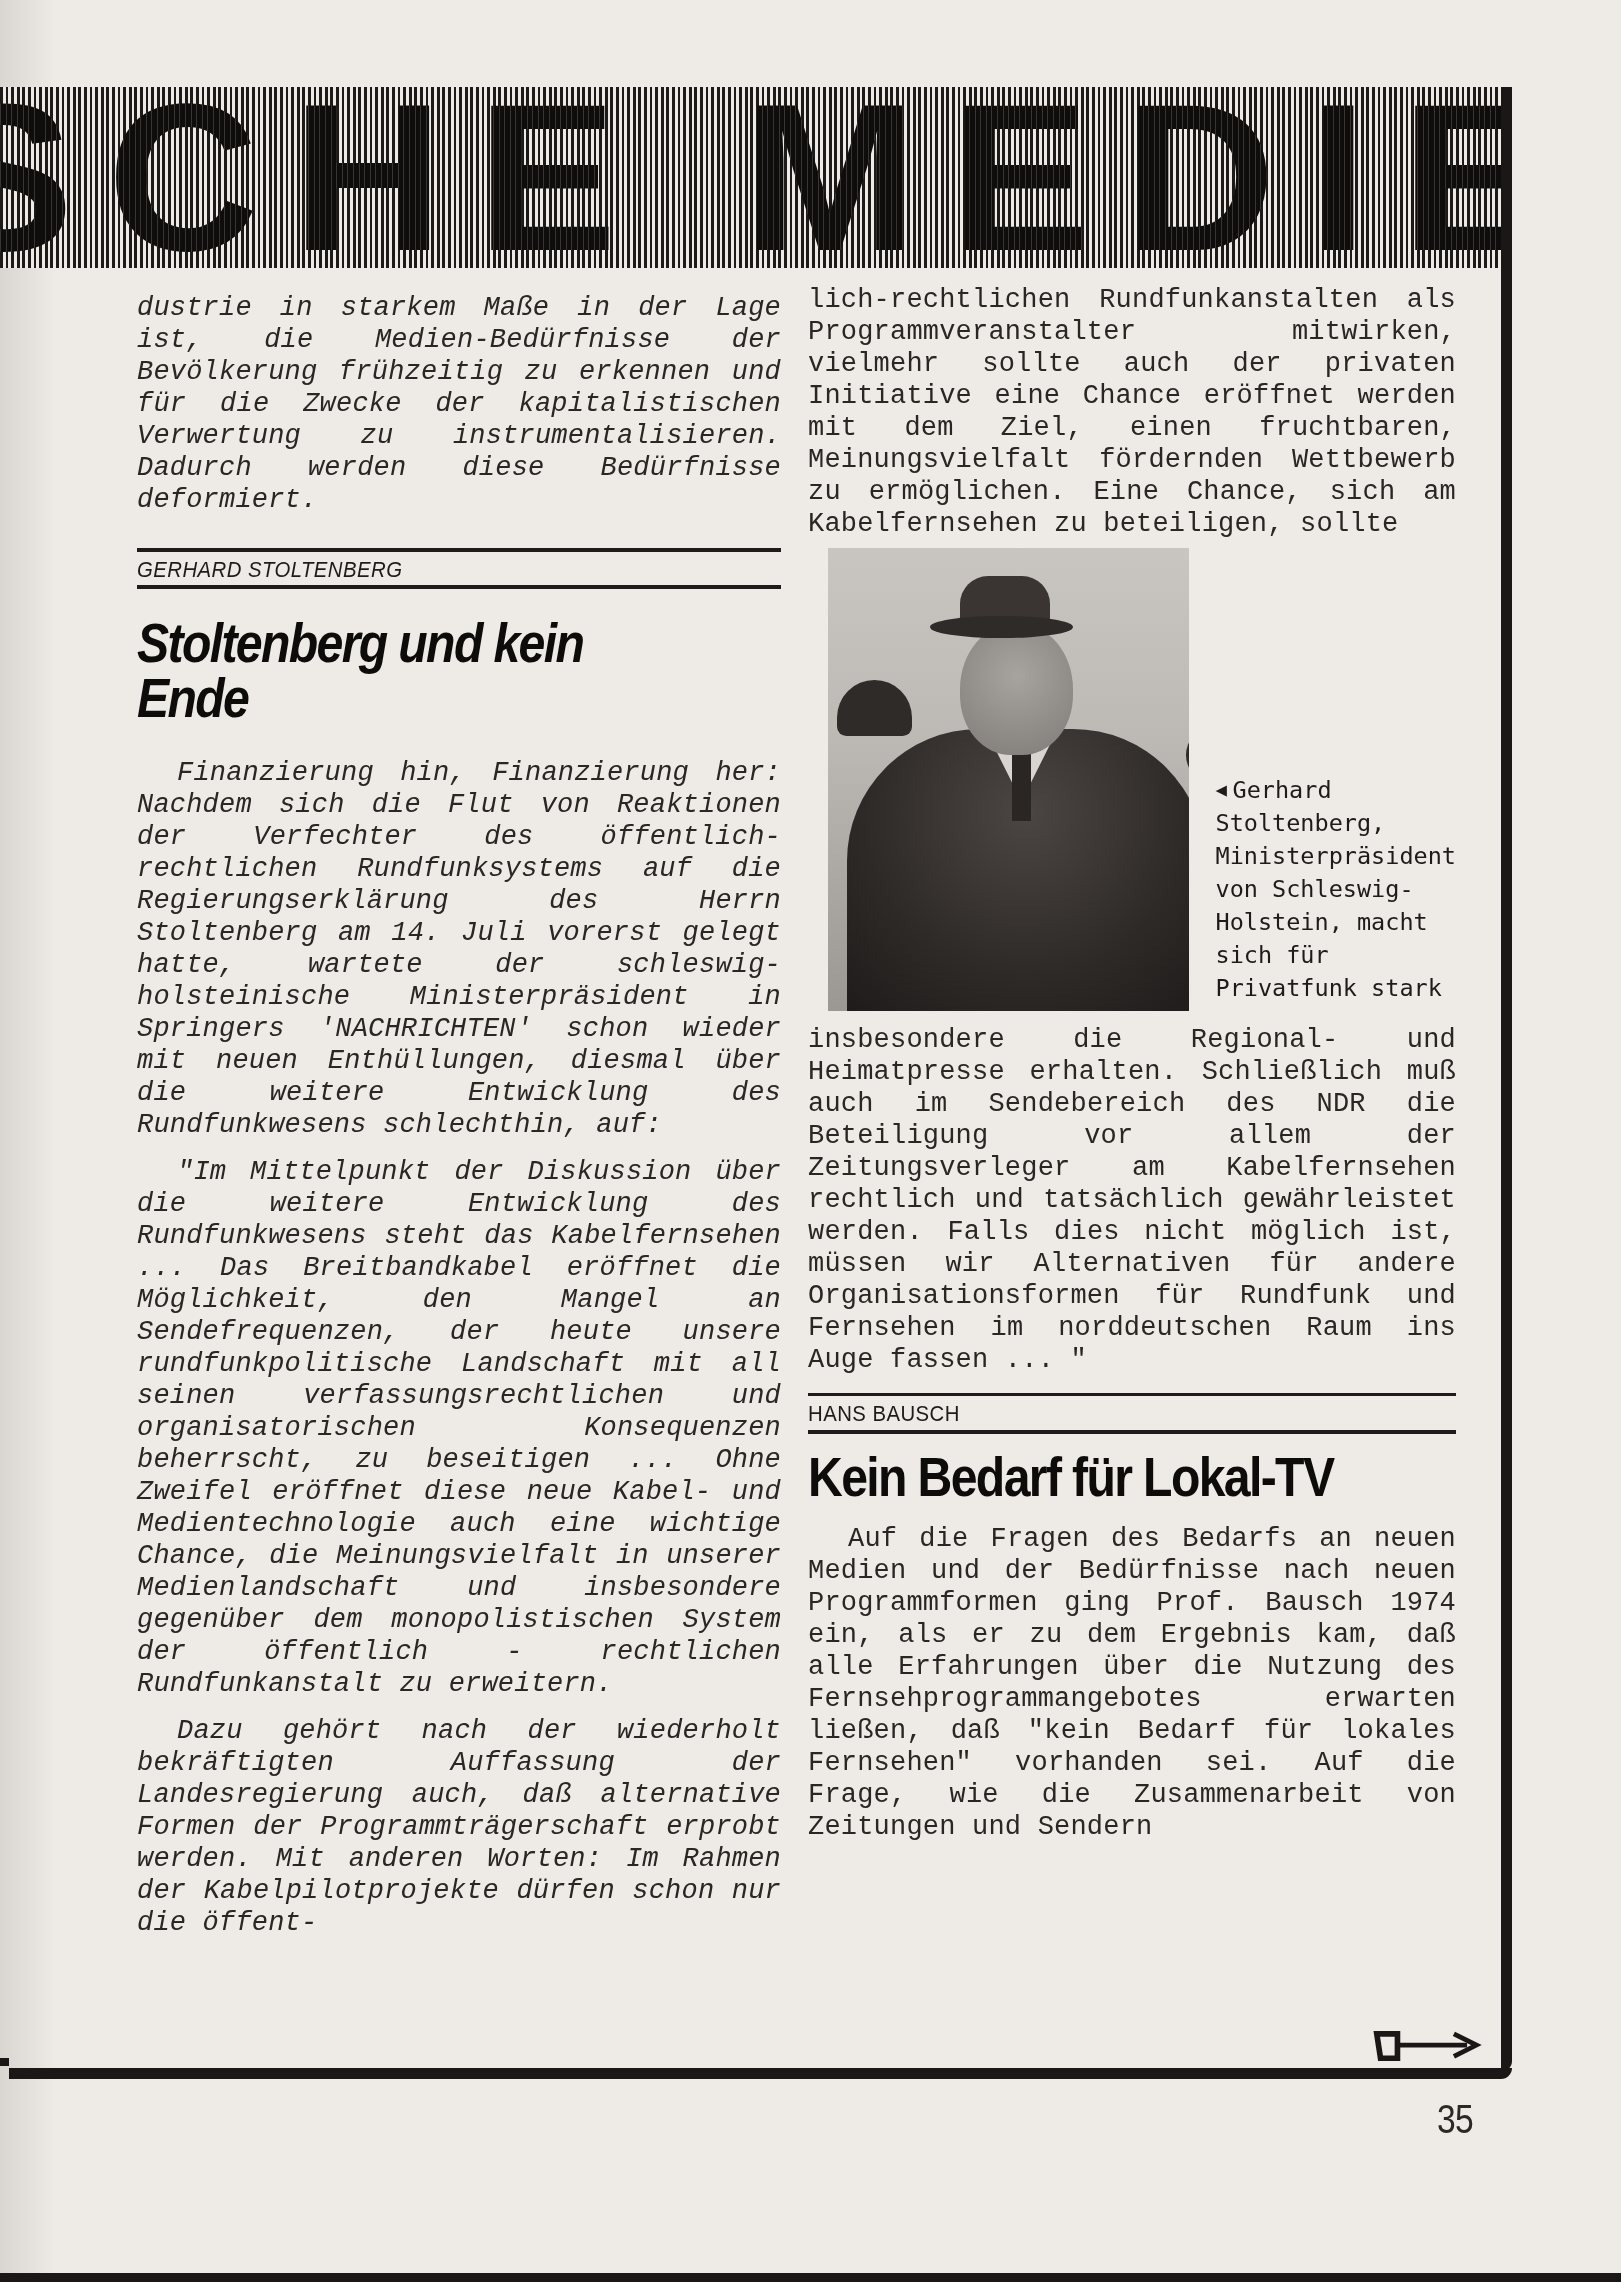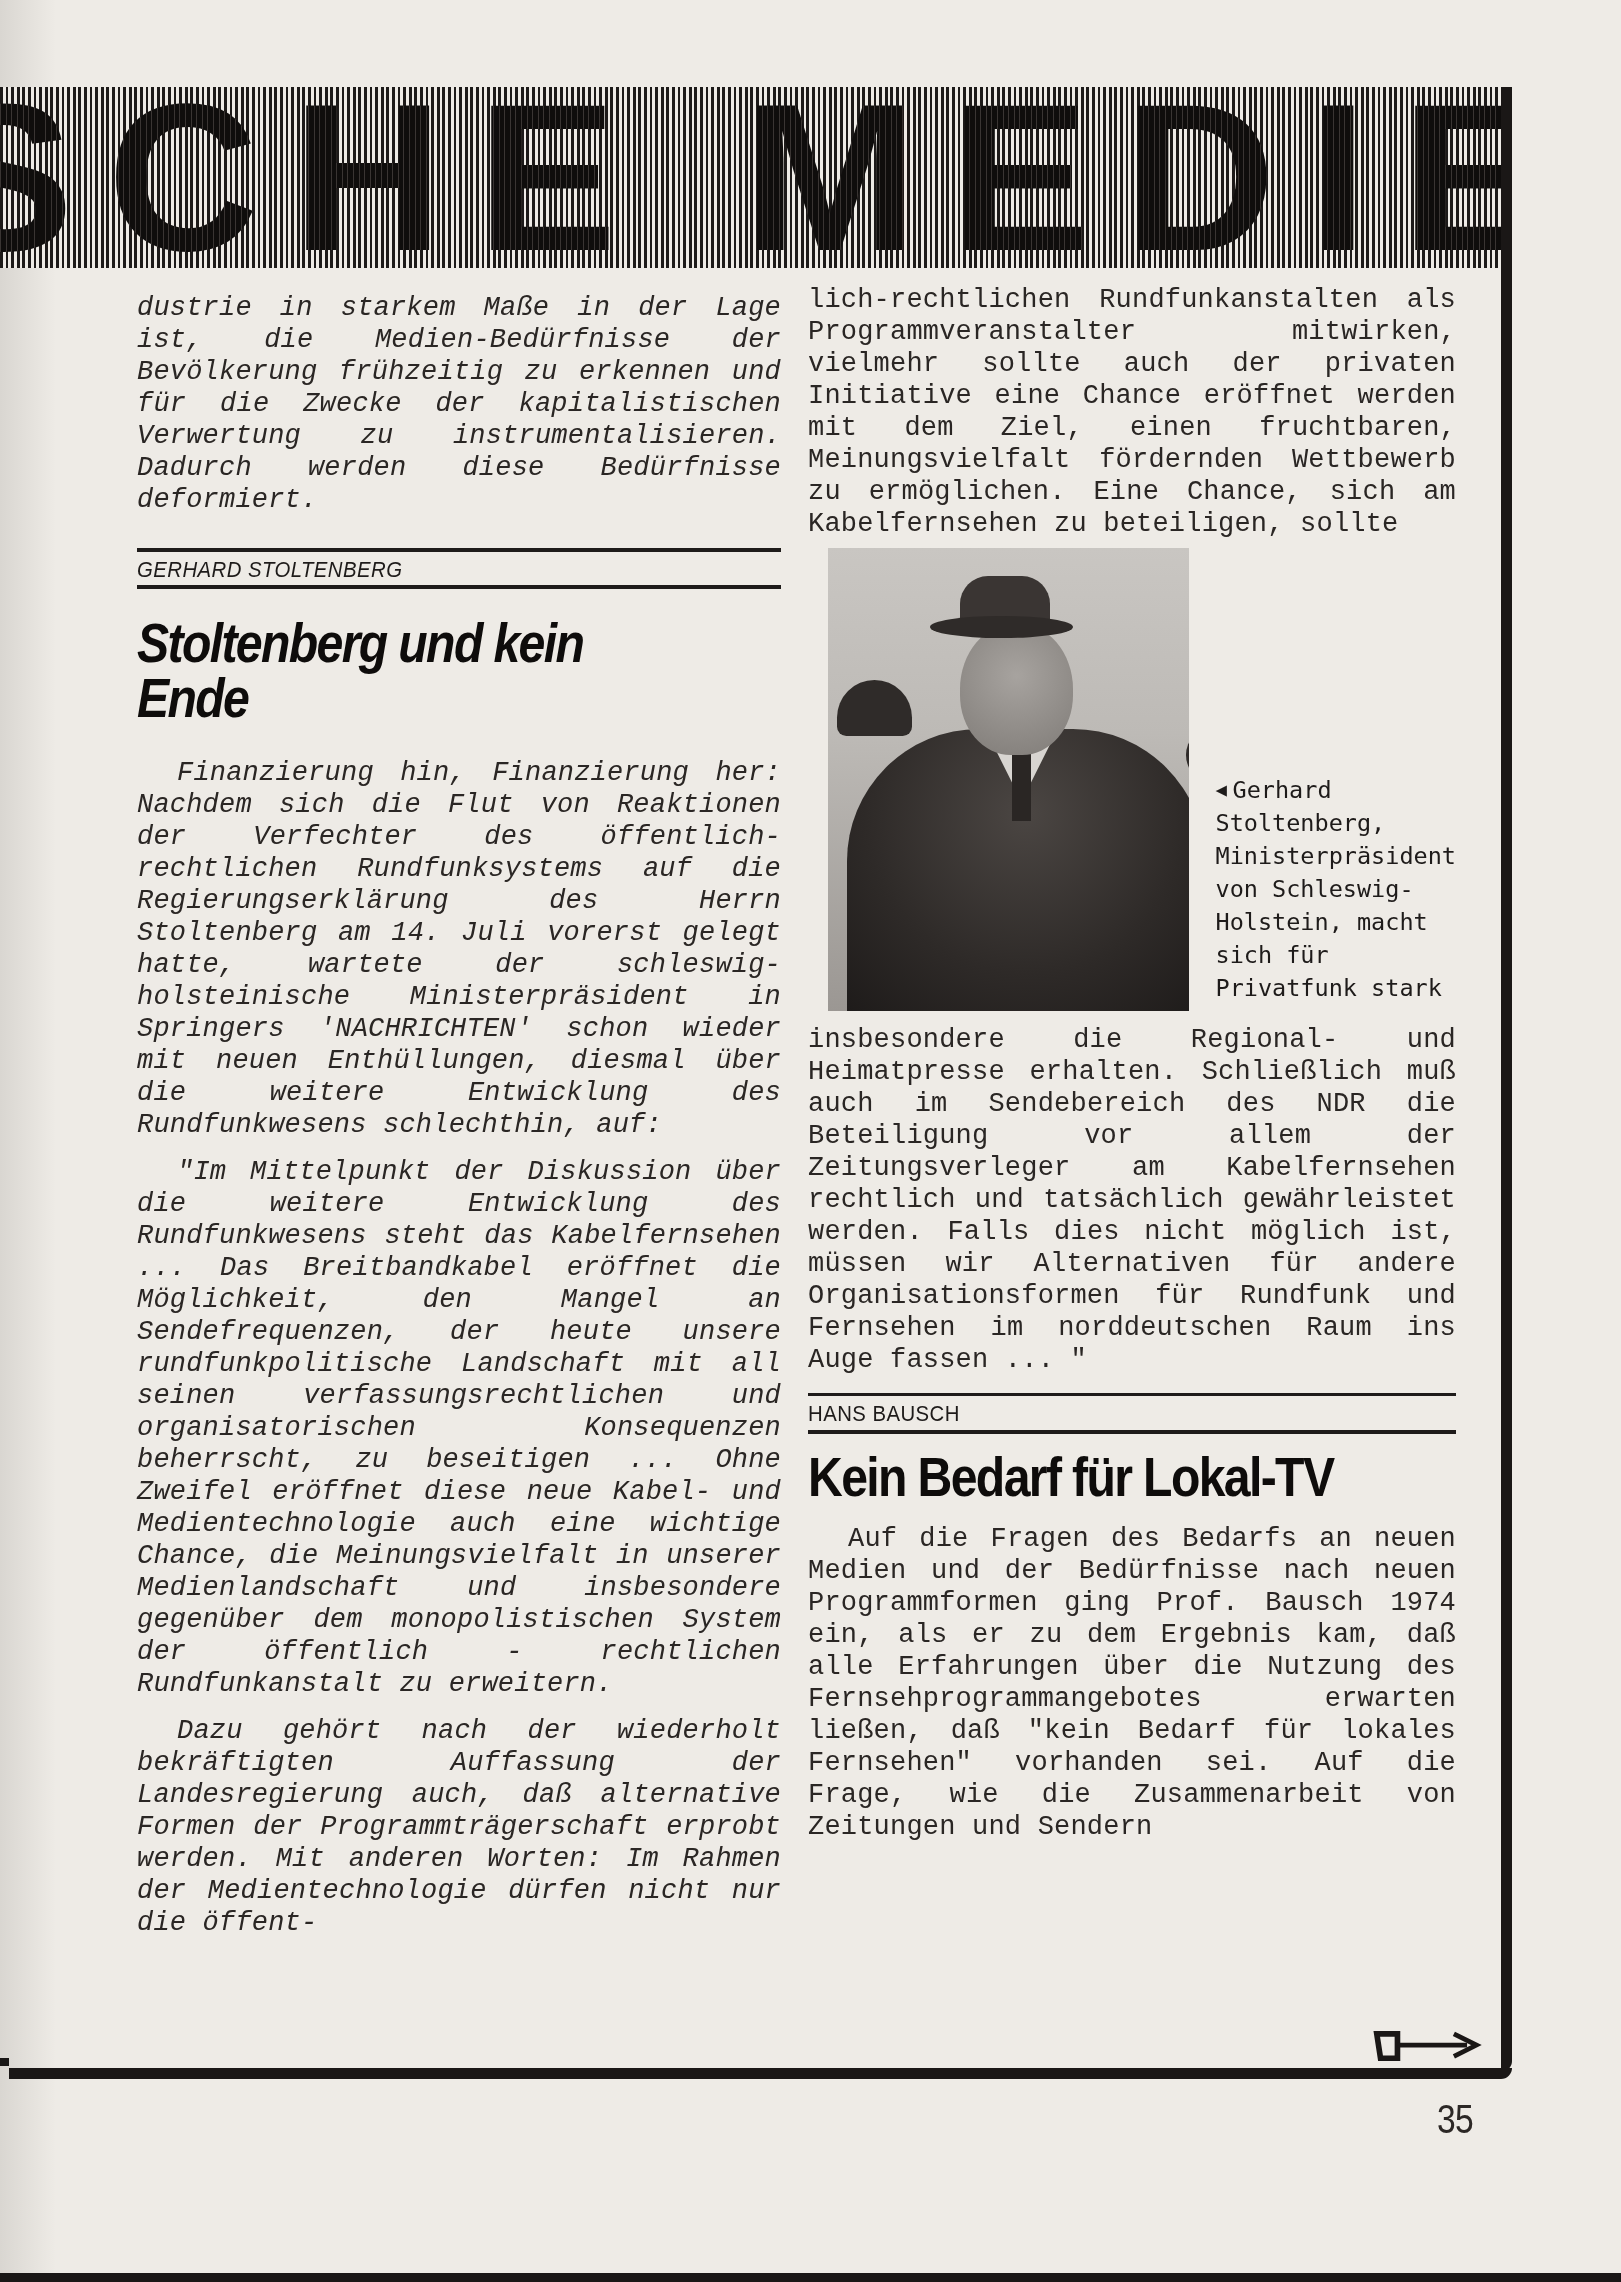--- a/index.html
+++ b/index.html
@@ -123,21 +123,21 @@
   <div class="rule"></div>
 
   <div style="height:26px"></div>
   <h1 class="headline" style="width:527px">Stoltenberg und kein Ende</h1>
 
   <div style="height:32px"></div>
   <p class="body-text indent">Finanzierung hin, Finanzierung her: Nachdem sich die Flut von Reaktionen der Verfechter des öffentlich-rechtlichen Rundfunksystems auf die Regierungserklärung des Herrn Stoltenberg am 14. Juli vorerst gelegt hatte, wartete der schleswig-holsteinische Ministerpräsident in Springers 'NACHRICHTEN' schon wieder mit neuen Enthüllungen, diesmal über die weitere Entwicklung des Rundfunkwesens schlechthin, auf:</p>
   <div style="height:15px"></div>
   <p class="body-text indent">"Im Mittelpunkt der Diskussion über die weitere Entwicklung des Rundfunkwesens steht das Kabelfernsehen ... Das Breitbandkabel eröffnet die Möglichkeit, den Mangel an Sendefrequenzen, der heute unsere rundfunkpolitische Landschaft mit all seinen verfassungsrechtlichen und organisatorischen Konsequenzen beherrscht, zu beseitigen ... Ohne Zweifel eröffnet diese neue Kabel- und Medientechnologie auch eine wichtige Chance, die Meinungsvielfalt in unserer Medienlandschaft und insbesondere gegenüber dem monopolistischen System der öffentlich - rechtlichen Rundfunkanstalt zu erweitern.</p>
   <div style="height:15px"></div>
-  <p class="body-text indent">Dazu gehört nach der wiederholt bekräftigten Auffassung der Landesregierung auch, daß alternative Formen der Programmträgerschaft erprobt werden. Mit anderen Worten: Im Rahmen der Medientechnologie dürfen nicht nur die öffent-</p>
+  <p class="body-text indent">Dazu gehört nach der wiederholt bekräftigten Auffassung der Landesregierung auch, daß alternative Formen der Programmträgerschaft erprobt werden. Mit anderen Worten: Im Rahmen der Kabelpilotprojekte dürfen schon nur die öffent-</p>
 </div>
 
 <div class="col col-right">
   <p class="body-text">lich-rechtlichen Rundfunkanstalten als Programmveranstalter mitwirken, vielmehr sollte auch der privaten Initiative eine Chance eröffnet werden mit dem Ziel, einen fruchtbaren, Meinungsvielfalt fördernden Wettbewerb zu ermöglichen. Eine Chance, sich am Kabelfernsehen zu beteiligen, sollte</p>
 
   <div class="photo-row">
     <div class="photo" title="Gerhard Stoltenberg mit Hut und Mantel">
       <div class="officer-l"></div>
       <div class="officer-r"></div>
       <div class="coat"></div>

